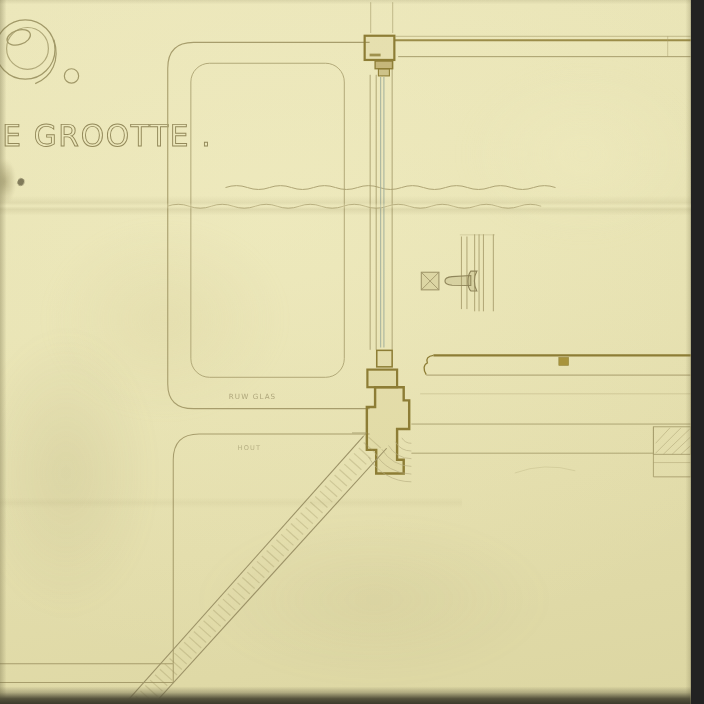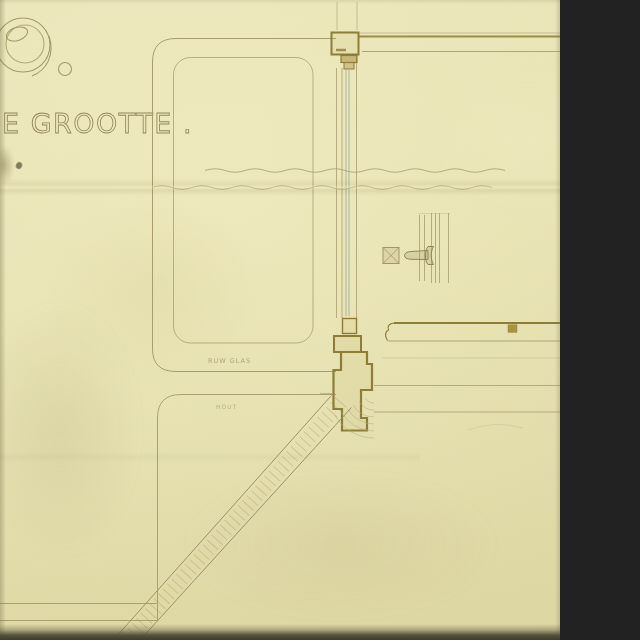--- a/index.html
+++ b/index.html
@@ -1,18 +1,18 @@
 <!DOCTYPE html>
 <html><head>
 <meta charset="utf-8">
 <style>
   html,body{margin:0;padding:0;background:#222;}
   .page{
     position:relative;
-    width:560px;height:640px;
+    width:628px;height:640px;
     overflow:hidden;
     font-family:"DejaVu Sans",sans-serif;
     background:
       radial-gradient(900px 700px at 40% 30%, rgba(248,244,205,0.35), rgba(248,244,205,0) 60%),
       linear-gradient(168deg,#eae5b8 0%,#e7e2b2 40%,#e2dcaa 70%,#dcd6a2 100%);
   }
   .page svg{position:absolute;left:0;top:0;}
   .artifact{position:absolute;pointer-events:none;}
   .mottle-1{left:40px;top:200px;width:220px;height:180px;
     background:radial-gradient(closest-side,rgba(210,200,145,0.22),rgba(210,200,145,0));filter:blur(6px);}

